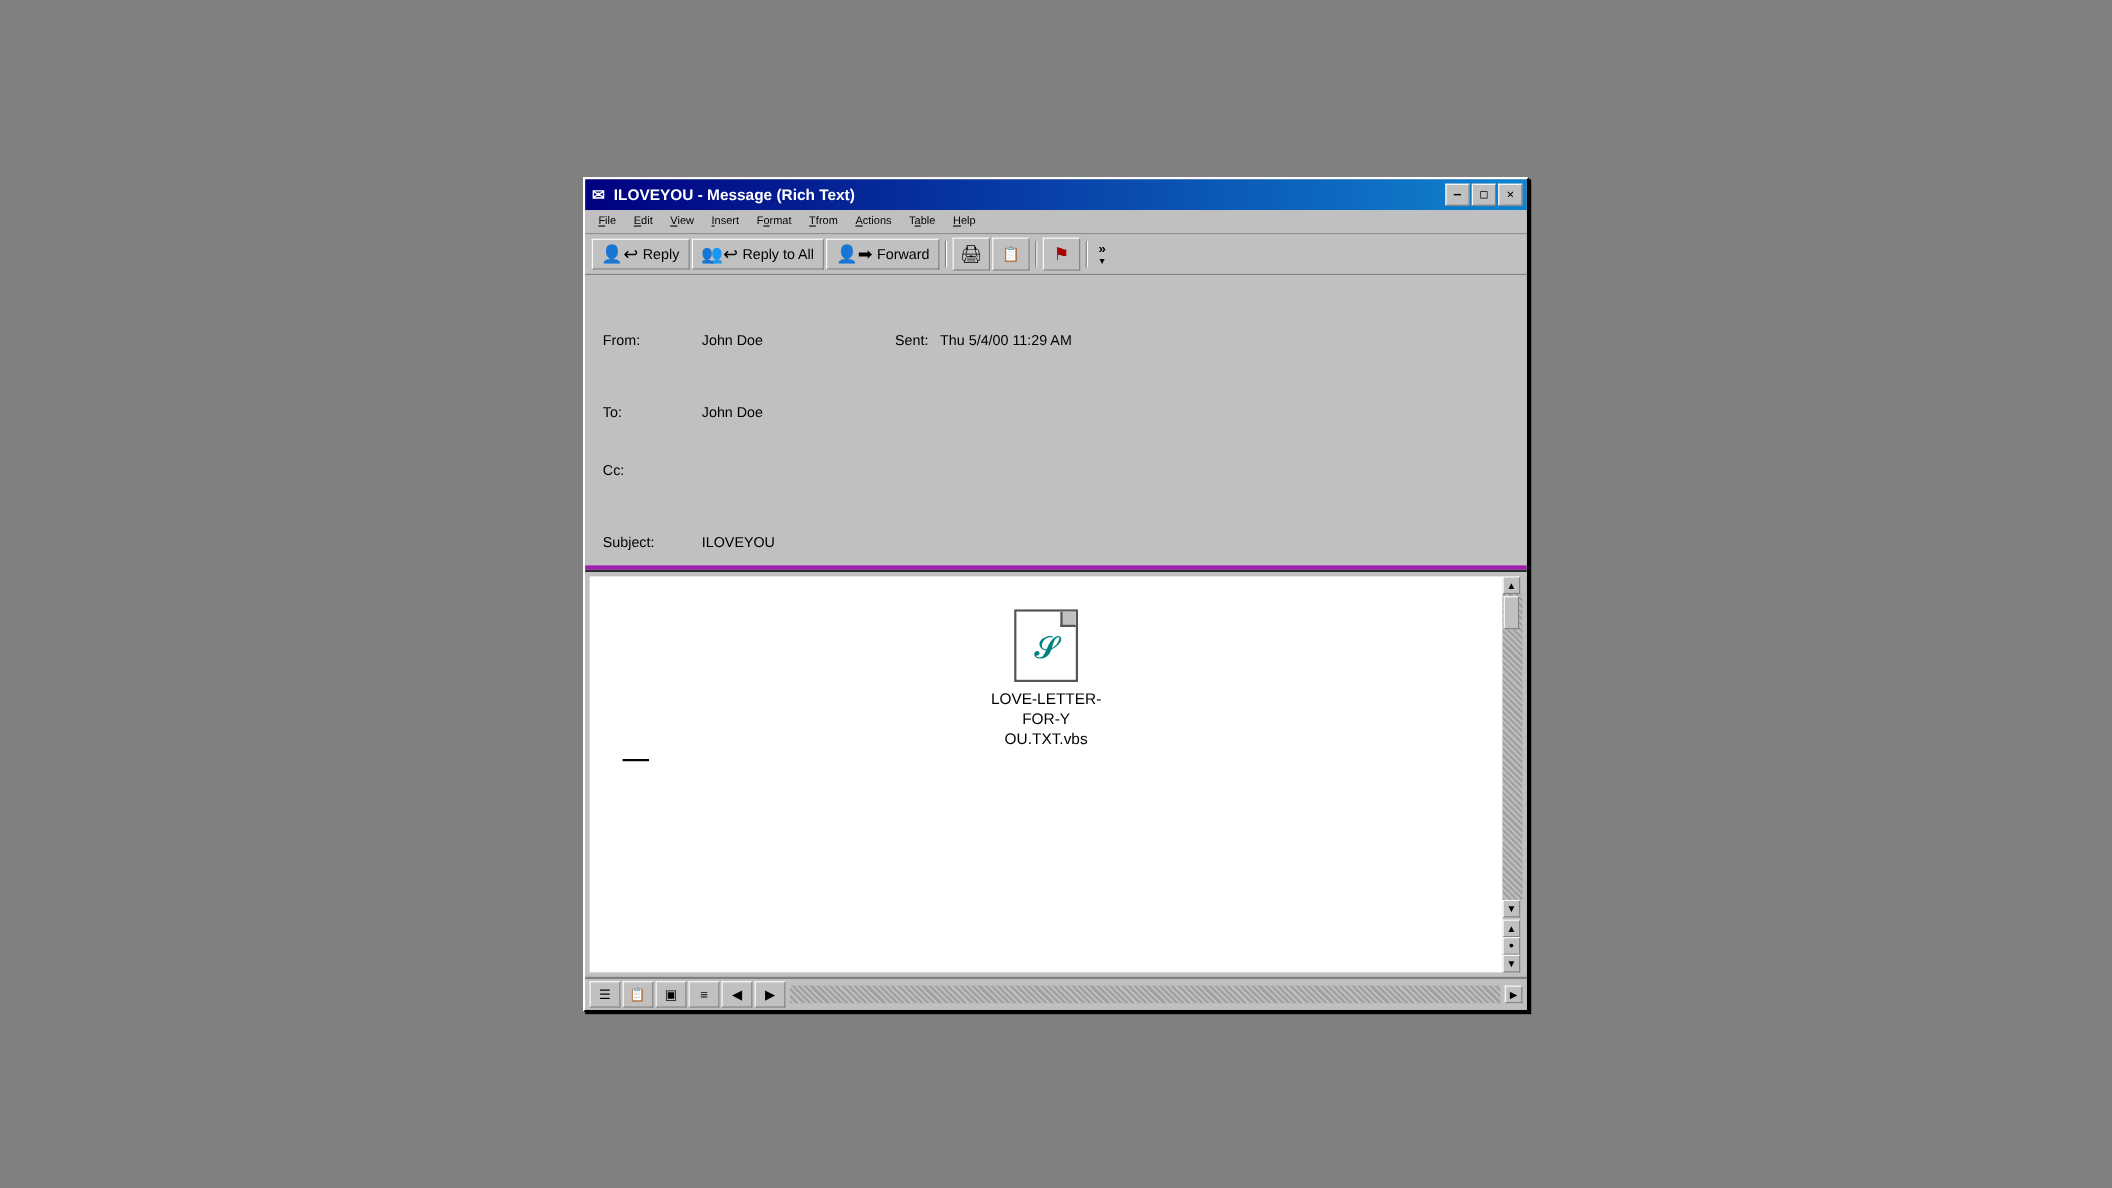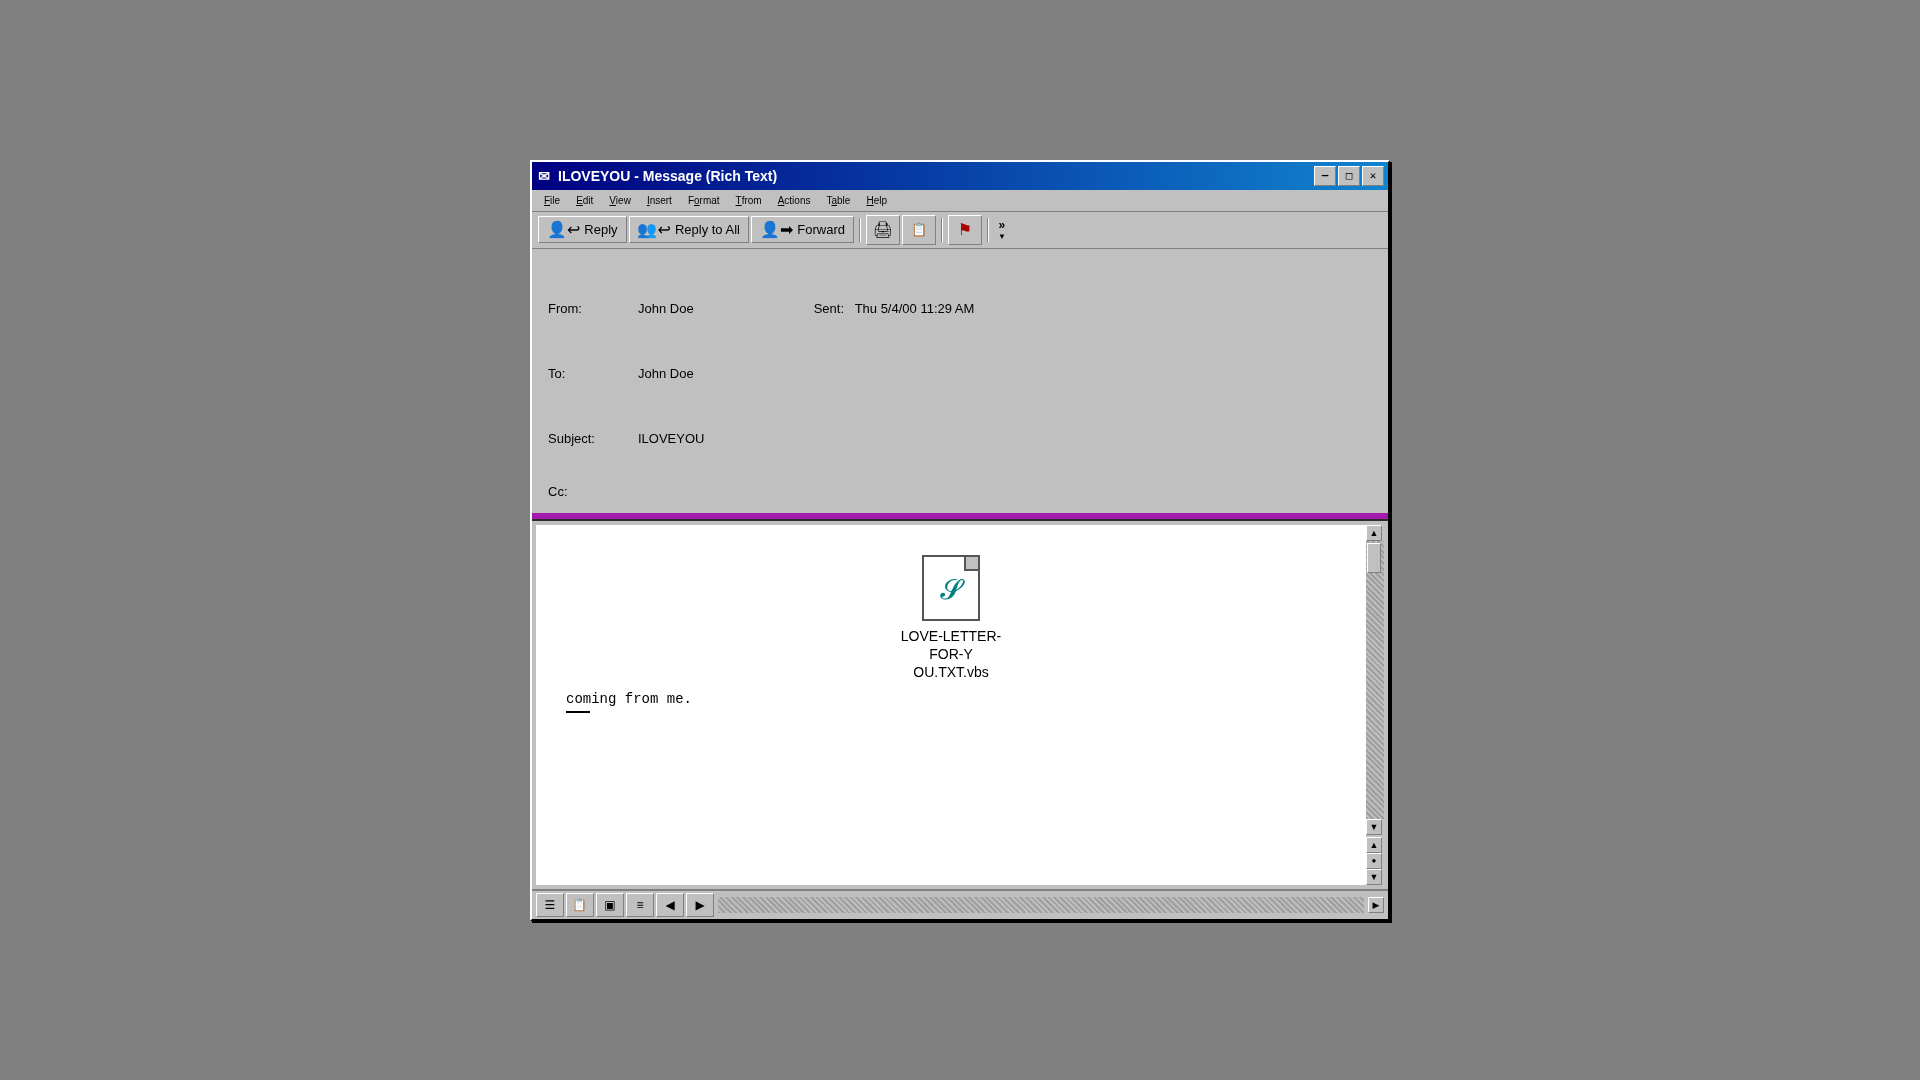--- a/index.html
+++ b/index.html
@@ -134,21 +134,21 @@
       font-size: 10px;
       font-weight: bold;
       padding: 2px 4px;
       cursor: pointer;
     }
 
     
     .header-fields {
       background: #c0c0c0;
       padding: 8px 16px;
-      border-bottom: 6px solid #a21caf;
+      border-bottom: 4px solid #a21caf;
     }
     .field-row {
       display: flex;
       align-items: baseline;
       margin-bottom: 6px;
       font-size: 13px;
       font-family: 'Arial', sans-serif;
     }
     .field-label {
       font-weight: normal;
@@ -343,26 +343,26 @@
       <span class="field-sent">
         <span>Sent:</span>&nbsp;&nbsp;
         <span>Thu 5/4/00 11:29 AM</span>
       </span>
     </div>
     <div class="field-row">
       <span class="field-label">To:</span>
       <span class="field-value">John Doe</span>
     </div>
     <div class="field-row">
+      <span class="field-label">Cc:</span>
+      <span class="field-value"></span>
+    </div>
+    <div class="field-row">
       <span class="field-label">Subject:</span>
       <span class="field-value">ILOVEYOU</span>
-    </div>
-    <div class="field-row">
-      <span class="field-label">Cc:</span>
-      <span class="field-value"></span>
     </div>
   </div>
 
   <div class="message-body-container">
     <div class="message-body">
 
       <div style="display:flex; justify-content:center; margin: 10px 0;">
         <div style="display:flex; flex-direction:column; align-items:center; width:120px;">
 
           <div style="position:relative; width:58px; height:66px; margin-bottom:6px;">
@@ -375,21 +375,20 @@
               </div>
             </div>
           </div>
           <div style="font-family:Arial,sans-serif; font-size:14px; text-align:center; line-height:1.3;">
             <span>LOVE-LETTER-FOR-Y</span><br>
             <span>OU.TXT.vbs</span>
           </div>
         </div>
       </div>
 
-      <div class="coming-text">coming from me.</div>
       <div class="cursor-line"></div>
     </div>
 
     <div style="width:18px; display:flex; flex-direction:column; margin:4px 4px 4px 0;">
       <div class="scroll-btn">▲</div>
       <div style="flex:1; background:#a0a0a0; background-image:repeating-linear-gradient(45deg,transparent,transparent 2px,rgba(255,255,255,0.3) 2px,rgba(255,255,255,0.3) 4px); position:relative;">
         <div style="position:absolute; top:2px; left:1px; width:14px; height:30px; background:#c0c0c0; border:1px solid; border-color:#fff #808080 #808080 #fff;"></div>
       </div>
 
       <div class="scroll-btn">▼</div>

